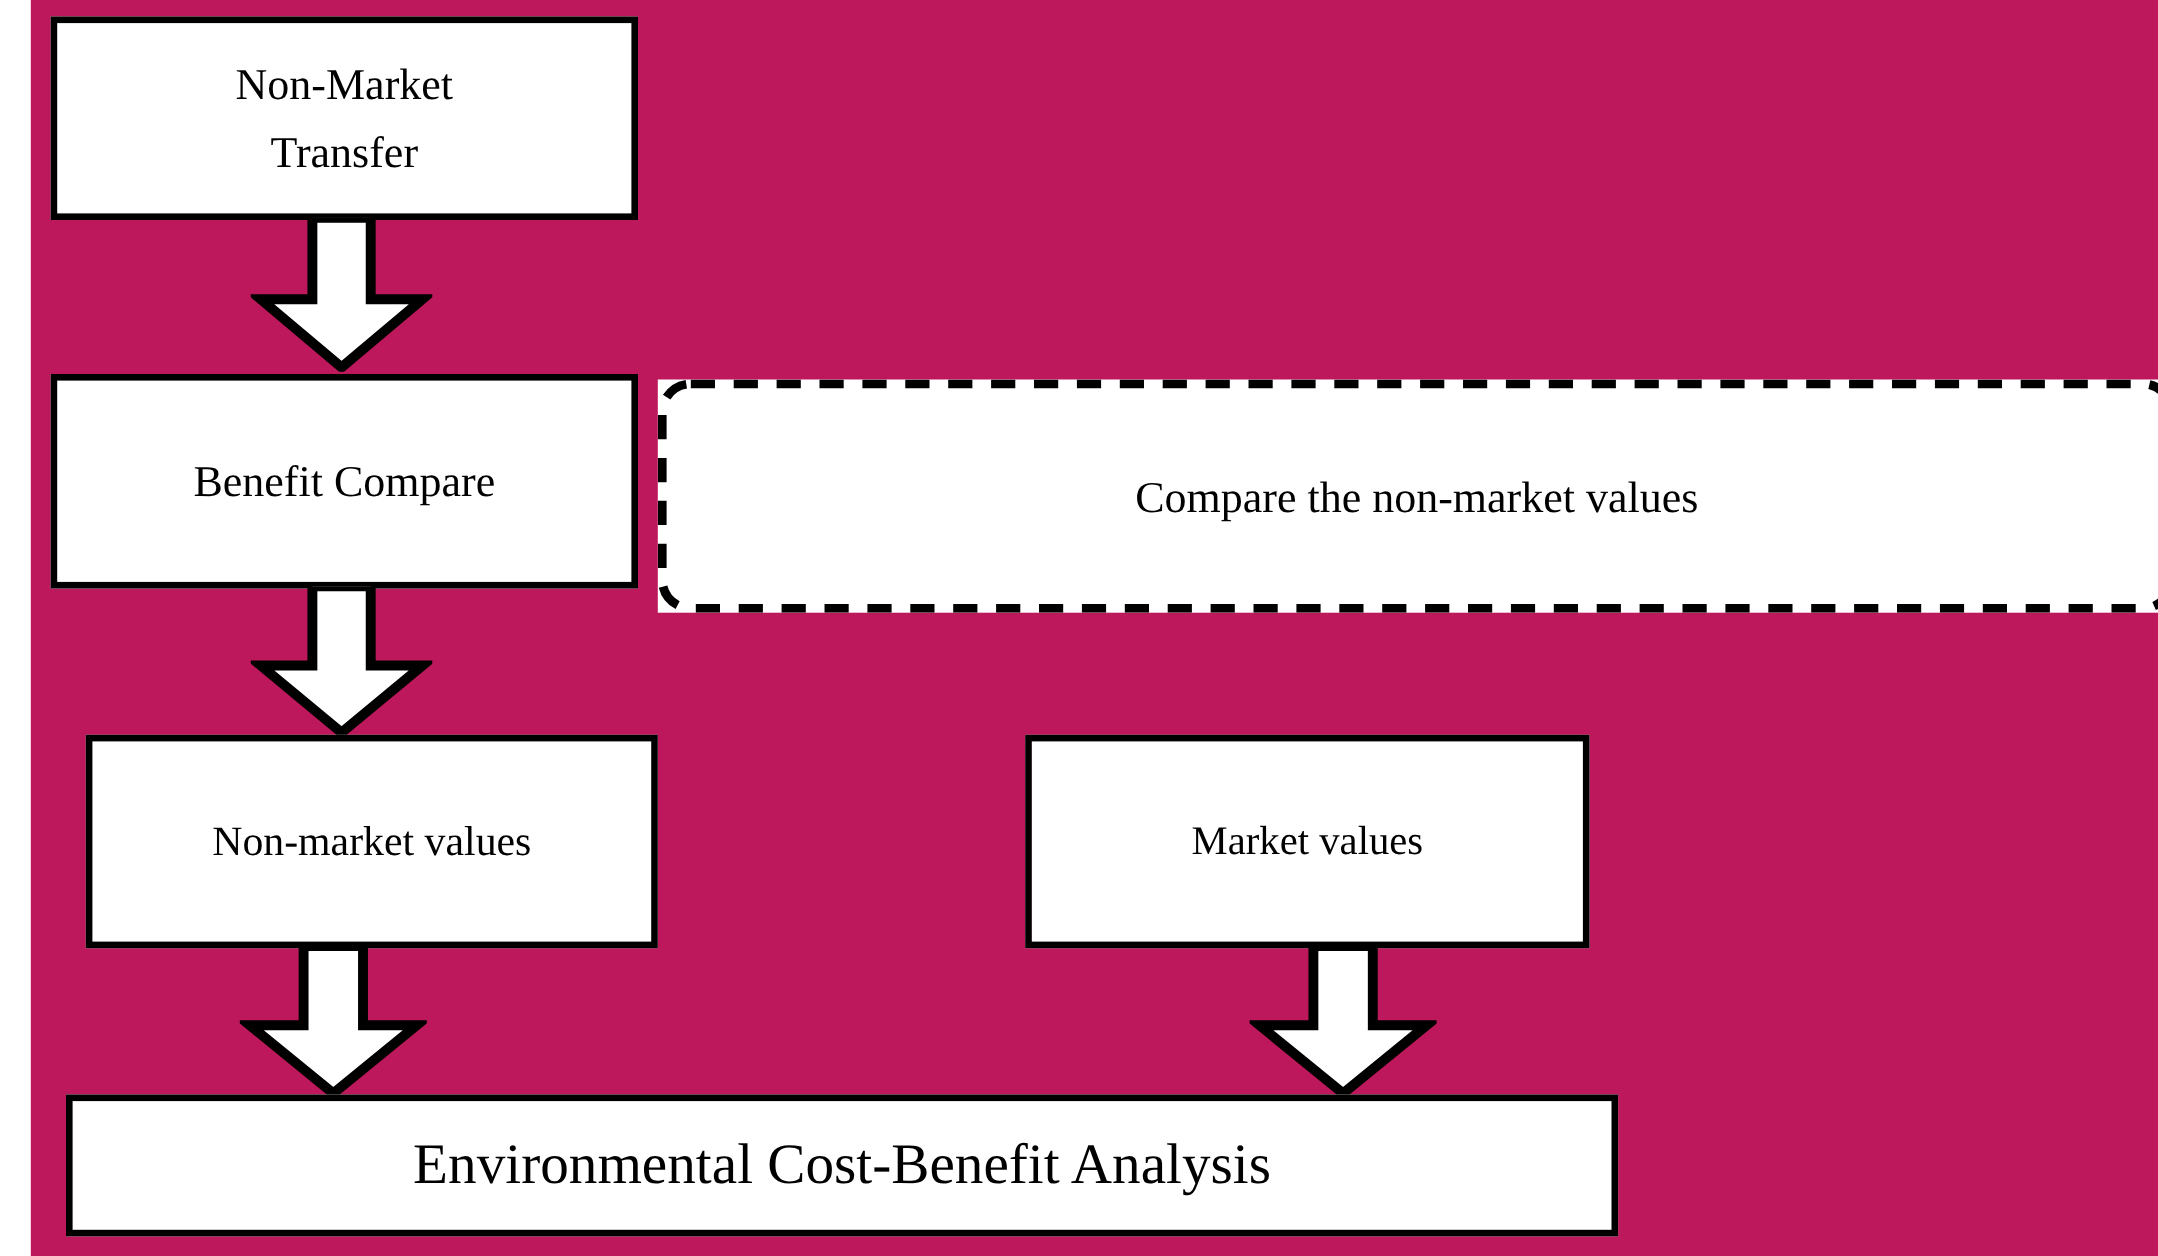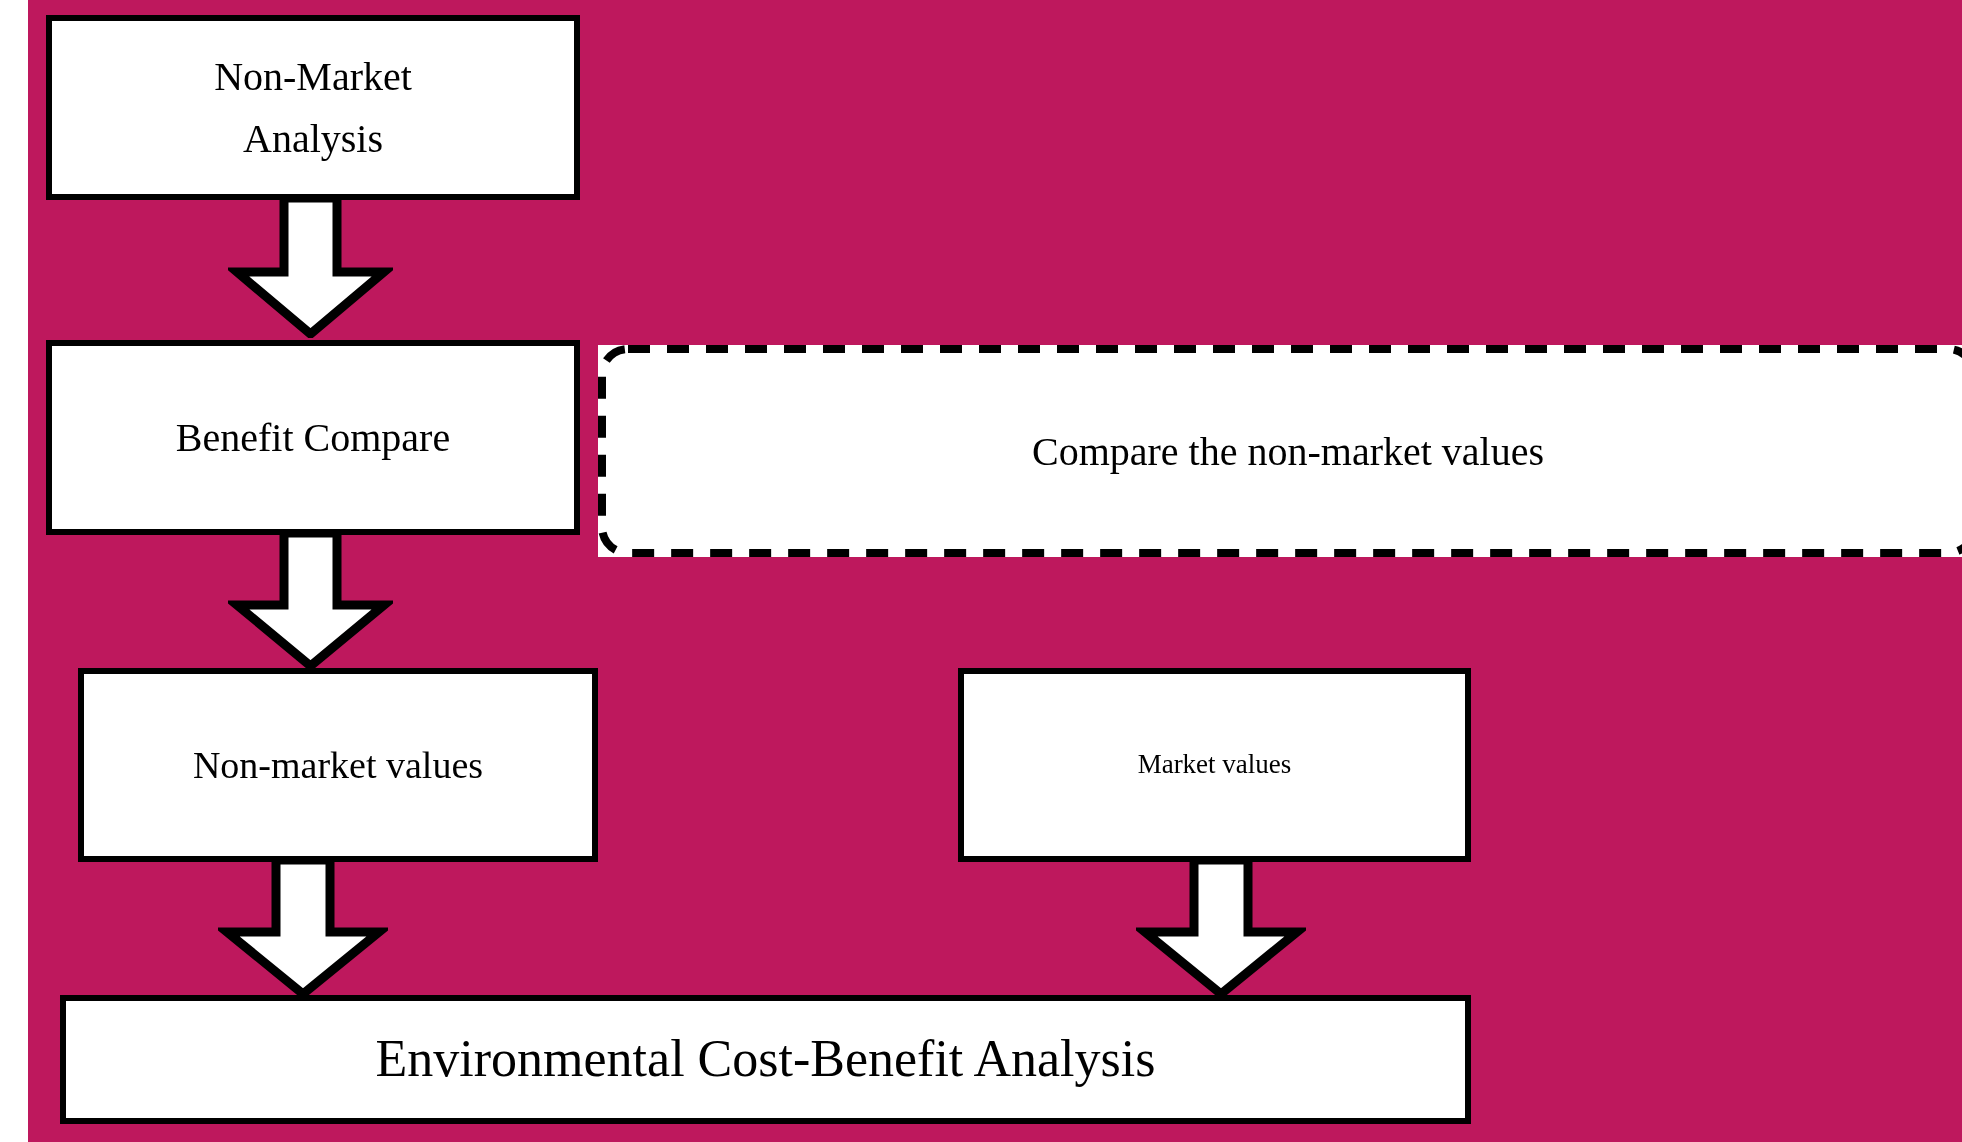--- a/index.html
+++ b/index.html
@@ -33,21 +33,21 @@
   .node .label {
     display: block;
     width: 100%;
     padding: 0 10px;
     box-sizing: border-box;
   }
 
   #node-nonmarket-valuation { left: 18px;  top: 15px;   width: 534px;  height: 185px; font-size: 40px; }
   #node-benefit-transfer    { left: 18px;  top: 340px;  width: 534px;  height: 195px; font-size: 40px; }
   #node-nonmarket-values    { left: 50px;  top: 668px;  width: 520px;  height: 194px; font-size: 38px; }
-  #node-market-values       { left: 930px; top: 668px;  width: 513px;  height: 194px; font-size: 27px; }
+  #node-market-values       { left: 904px; top: 668px;  width: 513px;  height: 194px; font-size: 37px; }
   #node-ecba                { left: 32px;  top: 995px;  width: 1411px; height: 129px; font-size: 52px; }
 
   
   .annotation {
     position: absolute;
     box-sizing: border-box;
     background: #ffffff;
     display: flex;
     align-items: center;
     justify-content: center;
@@ -79,21 +79,21 @@
   #arrow-marketvalues-to-ecba   { left: 1108px; top: 860px; width: 170px; height: 138px; }
 </style>
 </head>
 <body>
 
 <div id="canvas">
 
   <div class="node" id="node-nonmarket-valuation">
     <span class="label">
       <span>Non-Market</span><br>
-      <span>Analysis</span>
+      <span>Transfer</span>
     </span>
   </div>
 
 
   <div class="block-arrow" id="arrow-valuation-to-transfer">
     <svg width="165" height="140" viewBox="0 0 165 140">
       <polygon points="56,0 109,0 109,74 156,74 82.5,136 9,74 56,74" fill="#ffffff" stroke="#000000" stroke-width="9" stroke-linejoin="miter"></polygon>
     </svg>
   </div>
 

